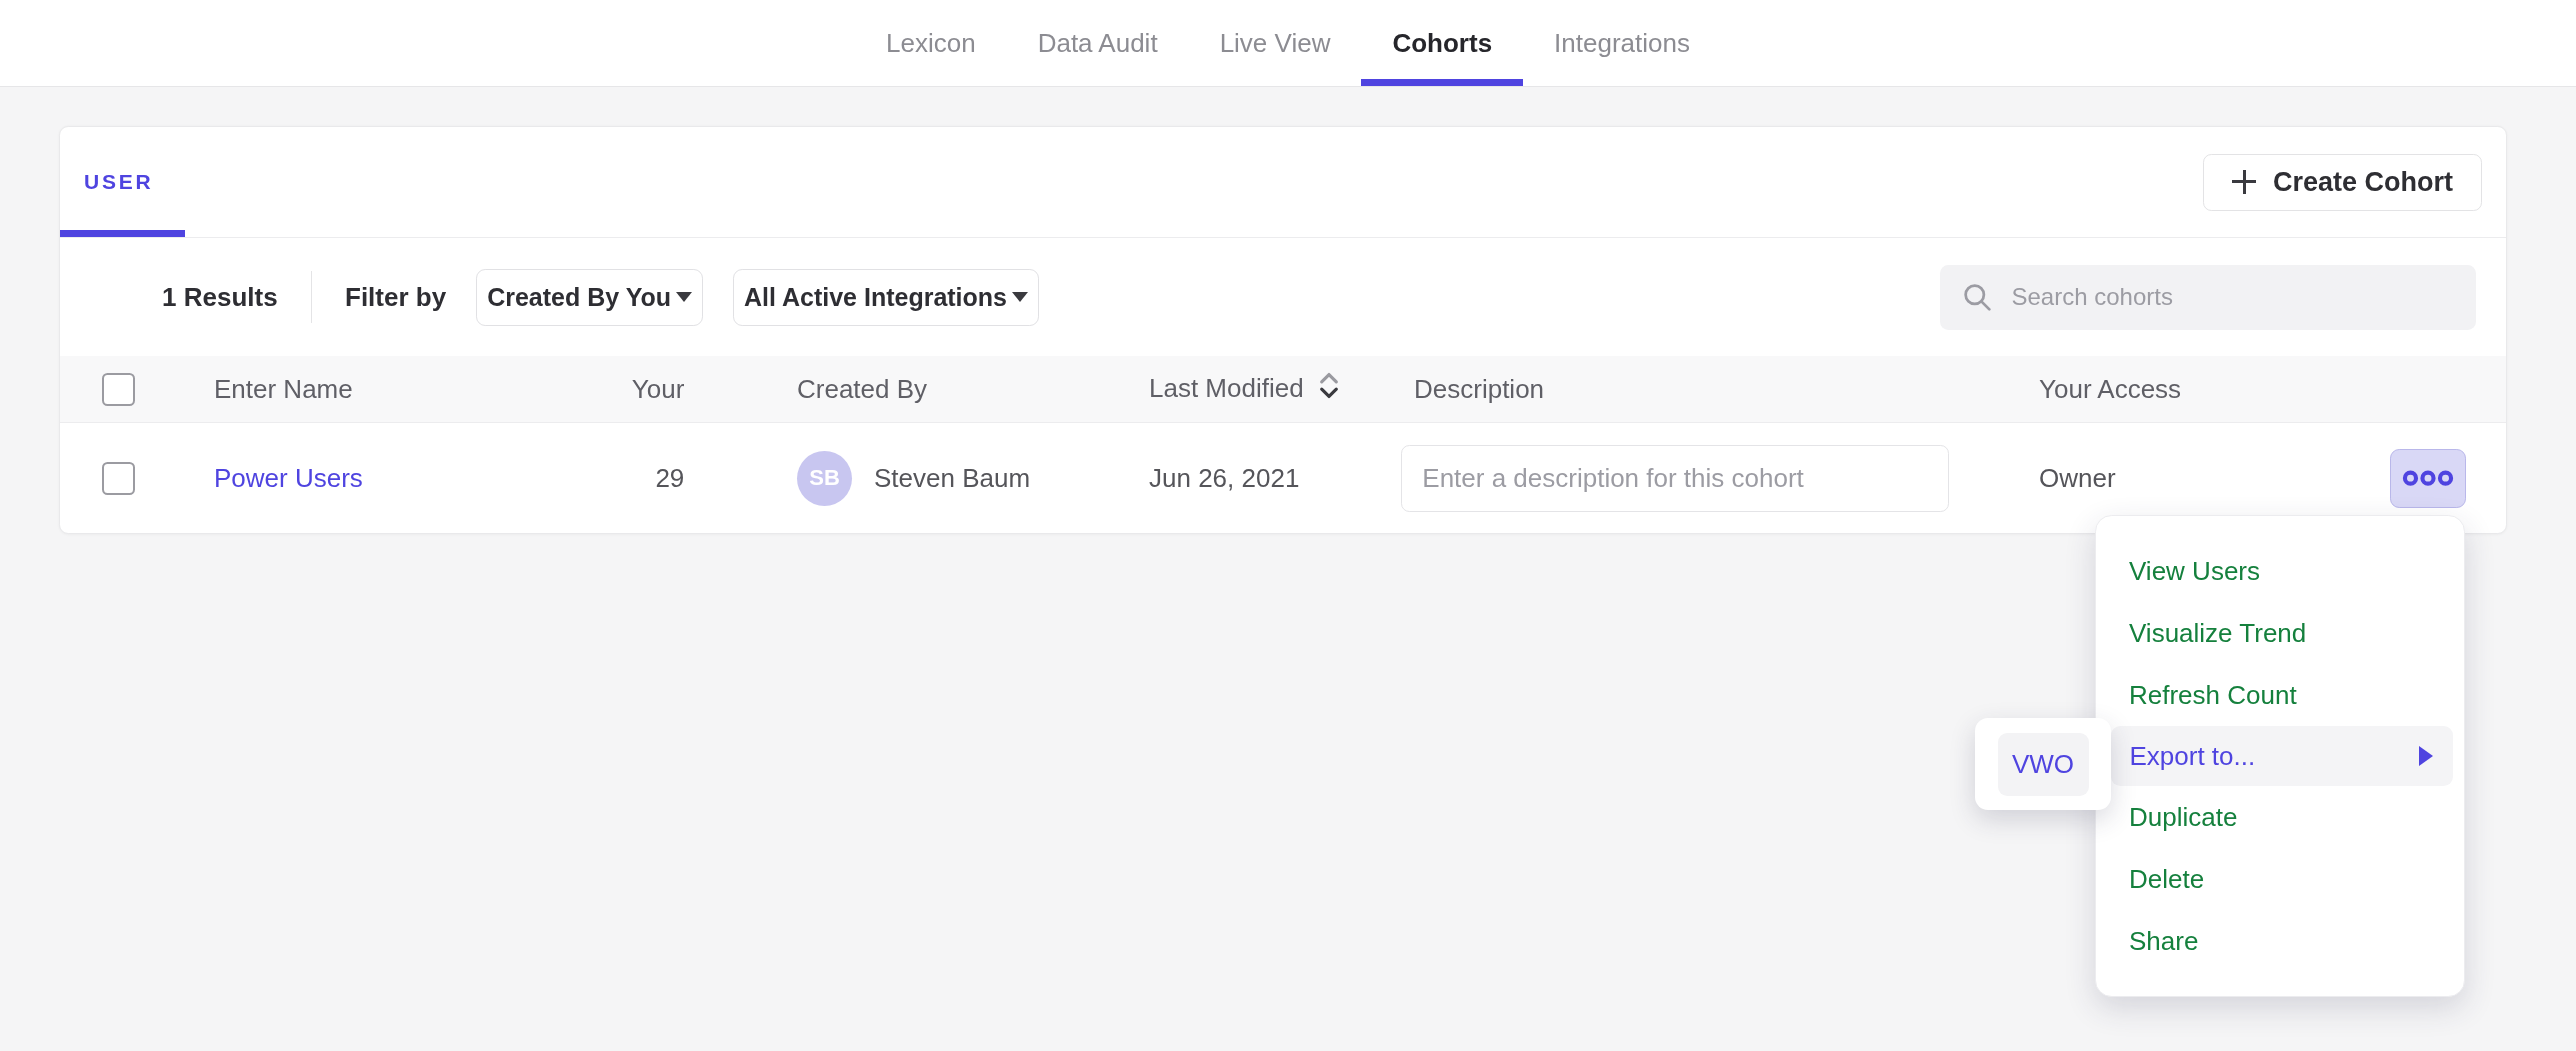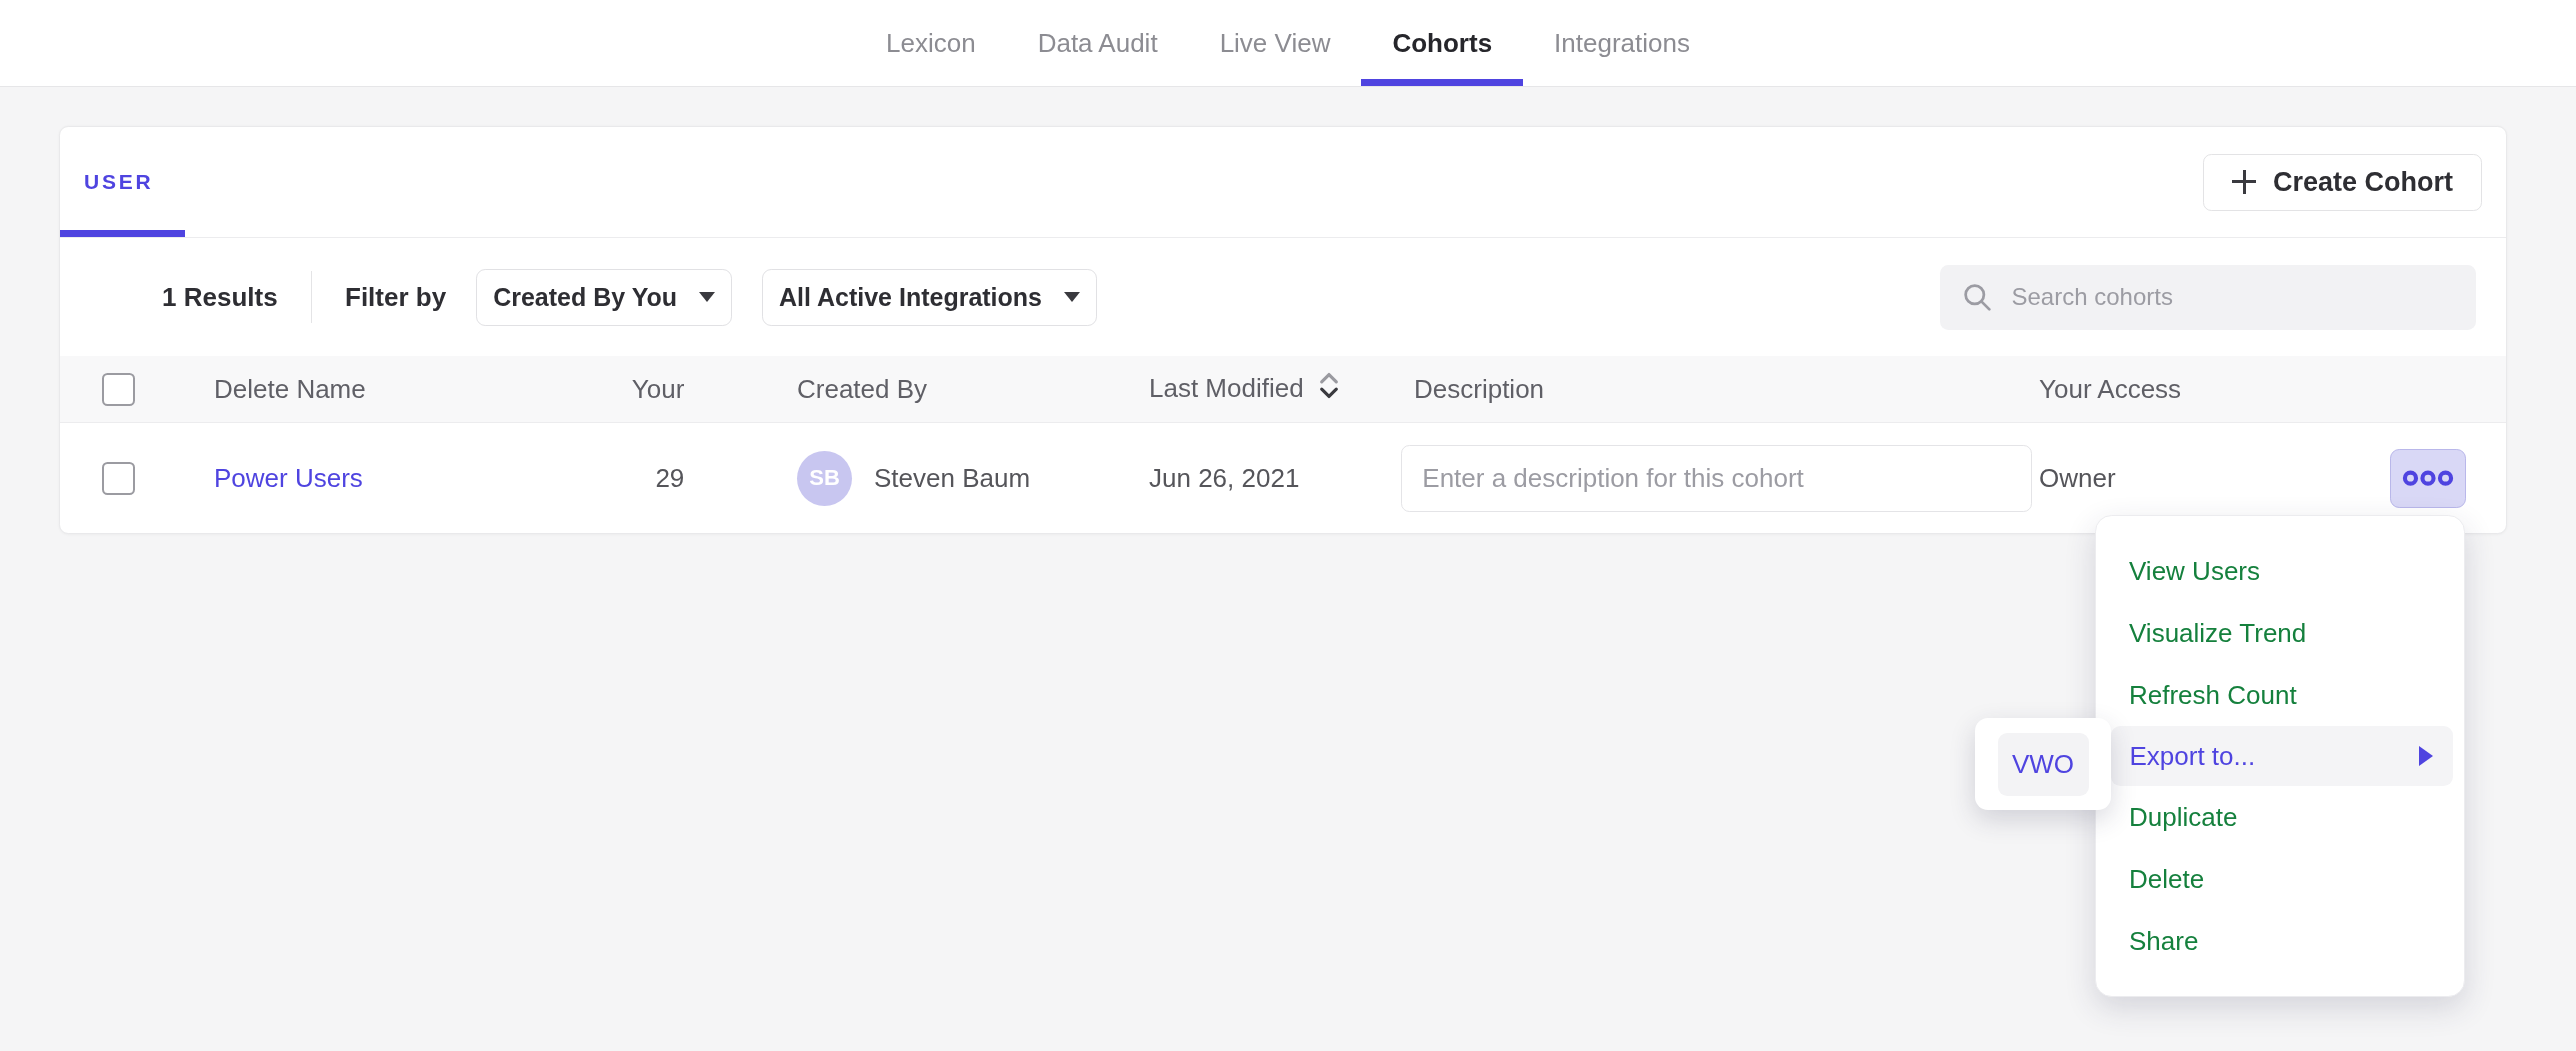--- a/index.html
+++ b/index.html
@@ -90,22 +90,22 @@
     height: 118px;
     display: flex; align-items: center;
     padding-left: 102px;
   }
   .results-count { font-size: 26px; font-weight: 600; color: #2E2E33; }
   .v-divider { width: 1.4px; height: 52px; background: #E4E4E6; margin: 0 33px; }
   .filter-by { font-size: 26px; font-weight: 600; color: #2E2E33; }
   .dropdown {
     margin-left: 30px;
     height: 57px;
-    display: flex; align-items: center; gap: 22px;
-    padding: 0 16px;
+    display: flex; align-items: center; gap: 5px;
+    padding: 0 10px;
     border: 1.4px solid #E1E1E4;
     border-radius: 9.2px;
     background: #FFFFFF;
     font-size: 25px; font-weight: 600; color: #2E2E33;
     cursor: pointer;
   }
   .caret-down {
     width: 0; height: 0;
     border-left: 8.3px solid transparent;
     border-right: 8.3px solid transparent;
@@ -156,21 +156,21 @@
   .name-link { color: #4F44E0; cursor: pointer; text-decoration: none; }
   .avatar {
     width: 55px; height: 55px; border-radius: 50%;
     background: #C8C6F0;
     color: #FFFFFF; font-size: 22px; font-weight: 700;
     display: flex; align-items: center; justify-content: center;
     margin-right: 22px;
     flex: none;
   }
   .desc-input {
-    width: 631px; height: 67px;
+    width: 548px; height: 67px;
     border: 1.4px solid #E4E4E7;
     border-radius: 8.3px;
     padding: 0 20.3px;
     font-family: "Liberation Sans", sans-serif;
     font-size: 26px; color: #3A3A3F;
     outline: none;
     background: #FFFFFF;
   }
   .desc-input::placeholder { color: #9C9CA3; }
   .col-access { display: flex; align-items: center; justify-content: space-between; padding-right: 41px; gap: 26px; }
@@ -279,21 +279,21 @@
         <line x1="21.5" y1="21.5" x2="30" y2="30" stroke="#9C9CA3" stroke-width="3" stroke-linecap="round"></line>
       </svg>
       <input type="text" placeholder="Search cohorts" style="">
     </div>
   </div>
 
   <div class="tgrid thead">
     <div class="cell-check">
       <div class="checkbox"></div>
     </div>
-    <div class="col-name">Delete Name</div>
+    <div class="col-name">Enter Name</div>
     <div class="col-count">Your</div>
     <div class="col-created">Created By</div>
     <div>
       <span>Last Modified</span><span class="sort-icon"><svg width="24" height="31" viewBox="0 0 26 34">
         <polyline points="5,13 13,5 21,13" fill="none" stroke="#9A9AA0" stroke-width="3.5" stroke-linecap="round" stroke-linejoin="round"></polyline>
         <polyline points="5,21 13,29 21,21" fill="none" stroke="#3A3A3F" stroke-width="3.5" stroke-linecap="round" stroke-linejoin="round"></polyline>
       </svg></span>
     </div>
     <div class="col-desc-h">Description</div>
     <div>Your Access</div>

